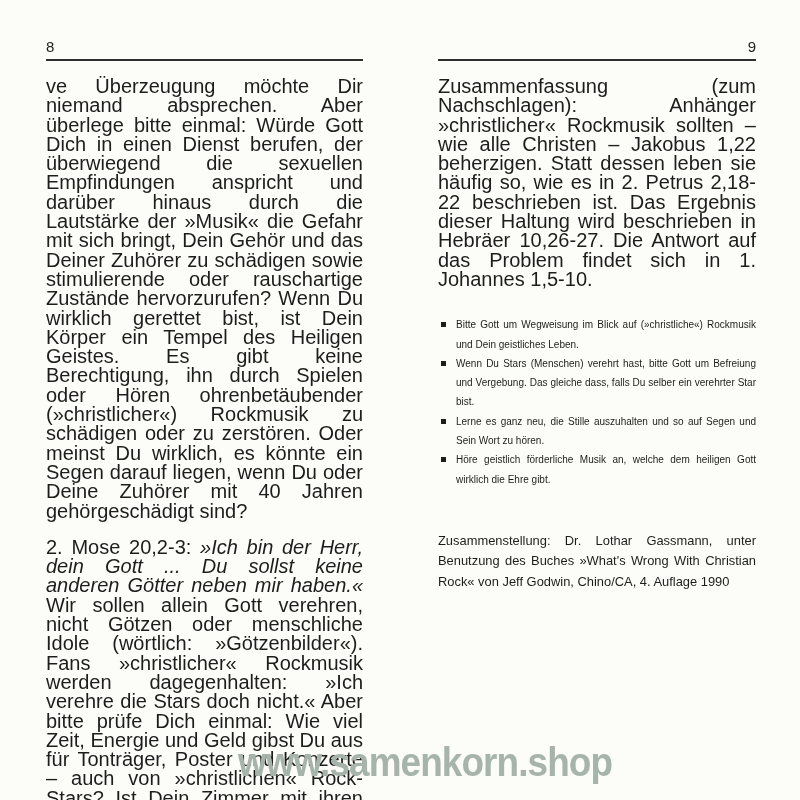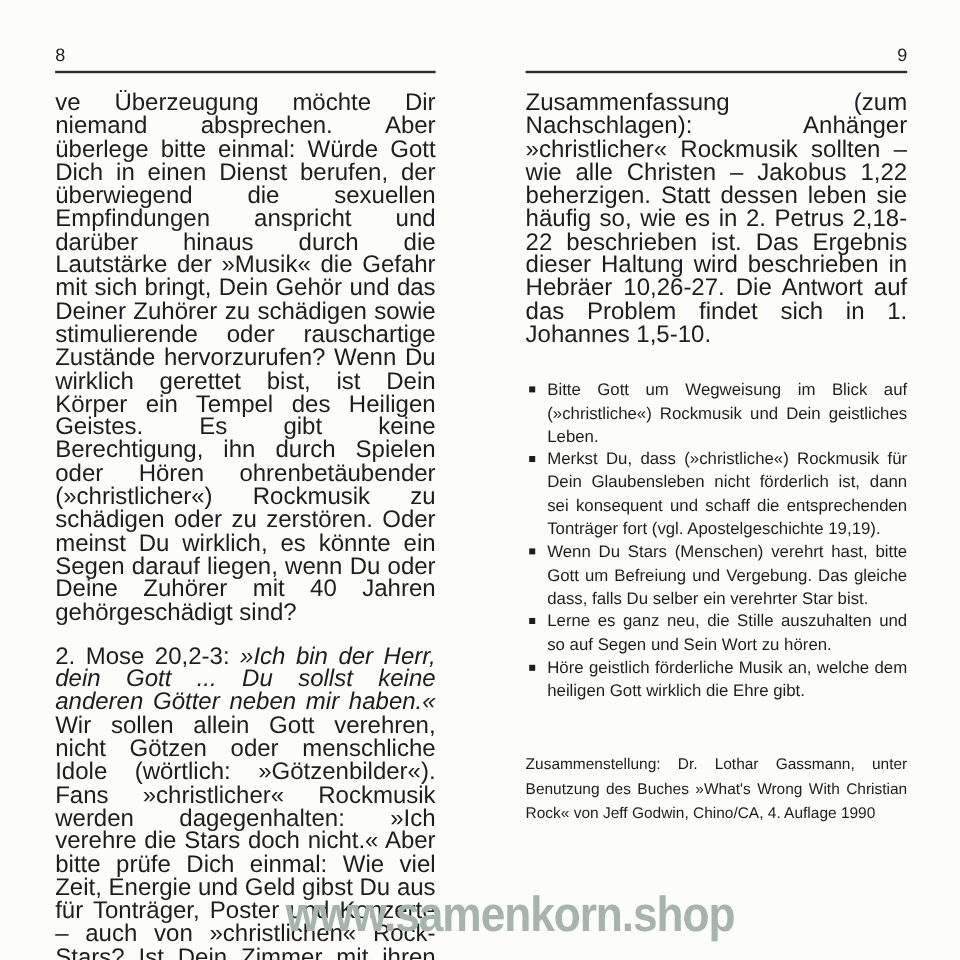--- a/index.html
+++ b/index.html
@@ -25,21 +25,21 @@
     hyphens:auto;-webkit-hyphens:auto;
   }
   .para:last-child{margin-bottom:0;}
   .para em{font-style:italic;}
   .section-heading{
     font-size:15px;line-height:15px;font-weight:bold;
     margin:26px 0 0 0;
   }
   .bullet-list{
     list-style:none;margin:26px 0 0 0;padding:0;
-    font-size:14px;line-height:19.3px;
+    font-size:10px;line-height:19.3px;
   }
   .bullet-list li{display:flex;}
   .bullet{
     flex:0 0 auto;width:5px;height:5px;background:#1d1d1d;
     margin:7px 10px 0 3px;
   }
   .li-text{flex:1;text-align:justify;hyphens:auto;-webkit-hyphens:auto;}
   .credit{
     margin:42px 0 0 0;
     font-size:12.9px;line-height:20.5px;
@@ -74,24 +74,20 @@
     <div>
         <p class="para"><span>Zusammenfassung (zum Nachschlagen): Anhänger »christlicher« Rockmusik sollten – wie alle Christen – Jakobus 1,22 beherzigen. Statt dessen leben sie häufig so, wie es in 2. Petrus 2,18-22 beschrieben ist. Das Ergebnis dieser Haltung wird beschrieben in Hebräer 10,26-27. Die Antwort auf das Problem findet sich in 1. Johannes 1,5-10.</span></p>
       </div>
     <ul class="bullet-list">
         <li>
           <span class="bullet"></span>
           <span class="li-text">Bitte Gott um Wegweisung im Blick auf (»christliche«) Rockmusik und Dein geistliches Leben.</span>
         </li>
         <li>
           <span class="bullet"></span>
-          <span class="li-text">Merkst Du, dass (»christliche«) Rockmusik für Dein Glaubensleben nicht förderlich ist, dann sei konsequent und schaff die entsprechenden Tonträger fort (vgl. Apostelgeschichte 19,19).</span>
-        </li>
-        <li>
-          <span class="bullet"></span>
           <span class="li-text">Wenn Du Stars (Menschen) verehrt hast, bitte Gott um Befreiung und Vergebung. Das gleiche dass, falls Du selber ein verehrter Star bist.</span>
         </li>
         <li>
           <span class="bullet"></span>
           <span class="li-text">Lerne es ganz neu, die Stille auszuhalten und so auf Segen und Sein Wort zu hören.</span>
         </li>
         <li>
           <span class="bullet"></span>
           <span class="li-text">Höre geistlich förderliche Musik an, welche dem heiligen Gott wirklich die Ehre gibt.</span>
         </li>

